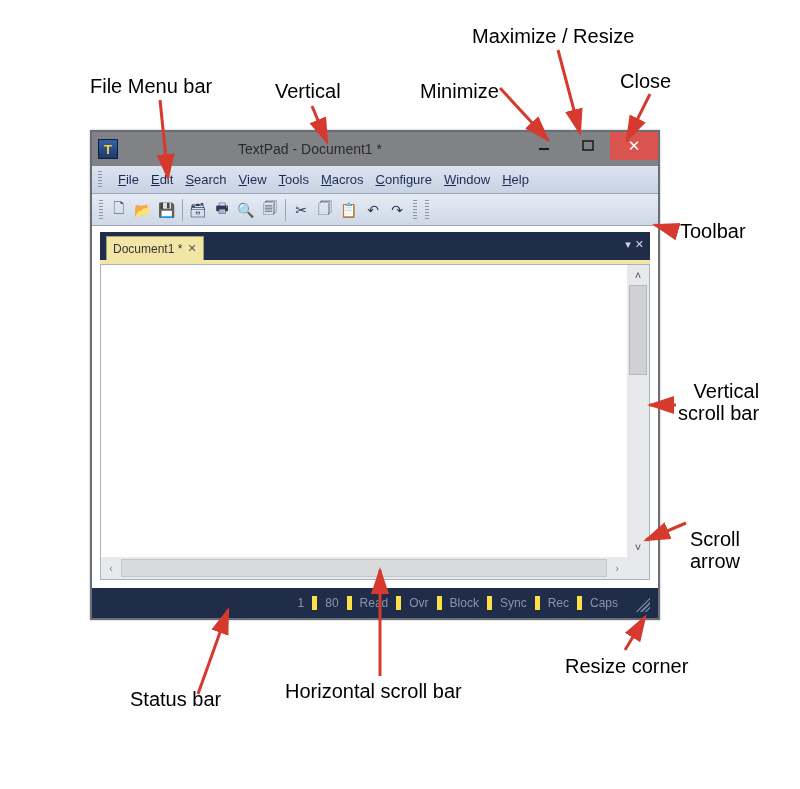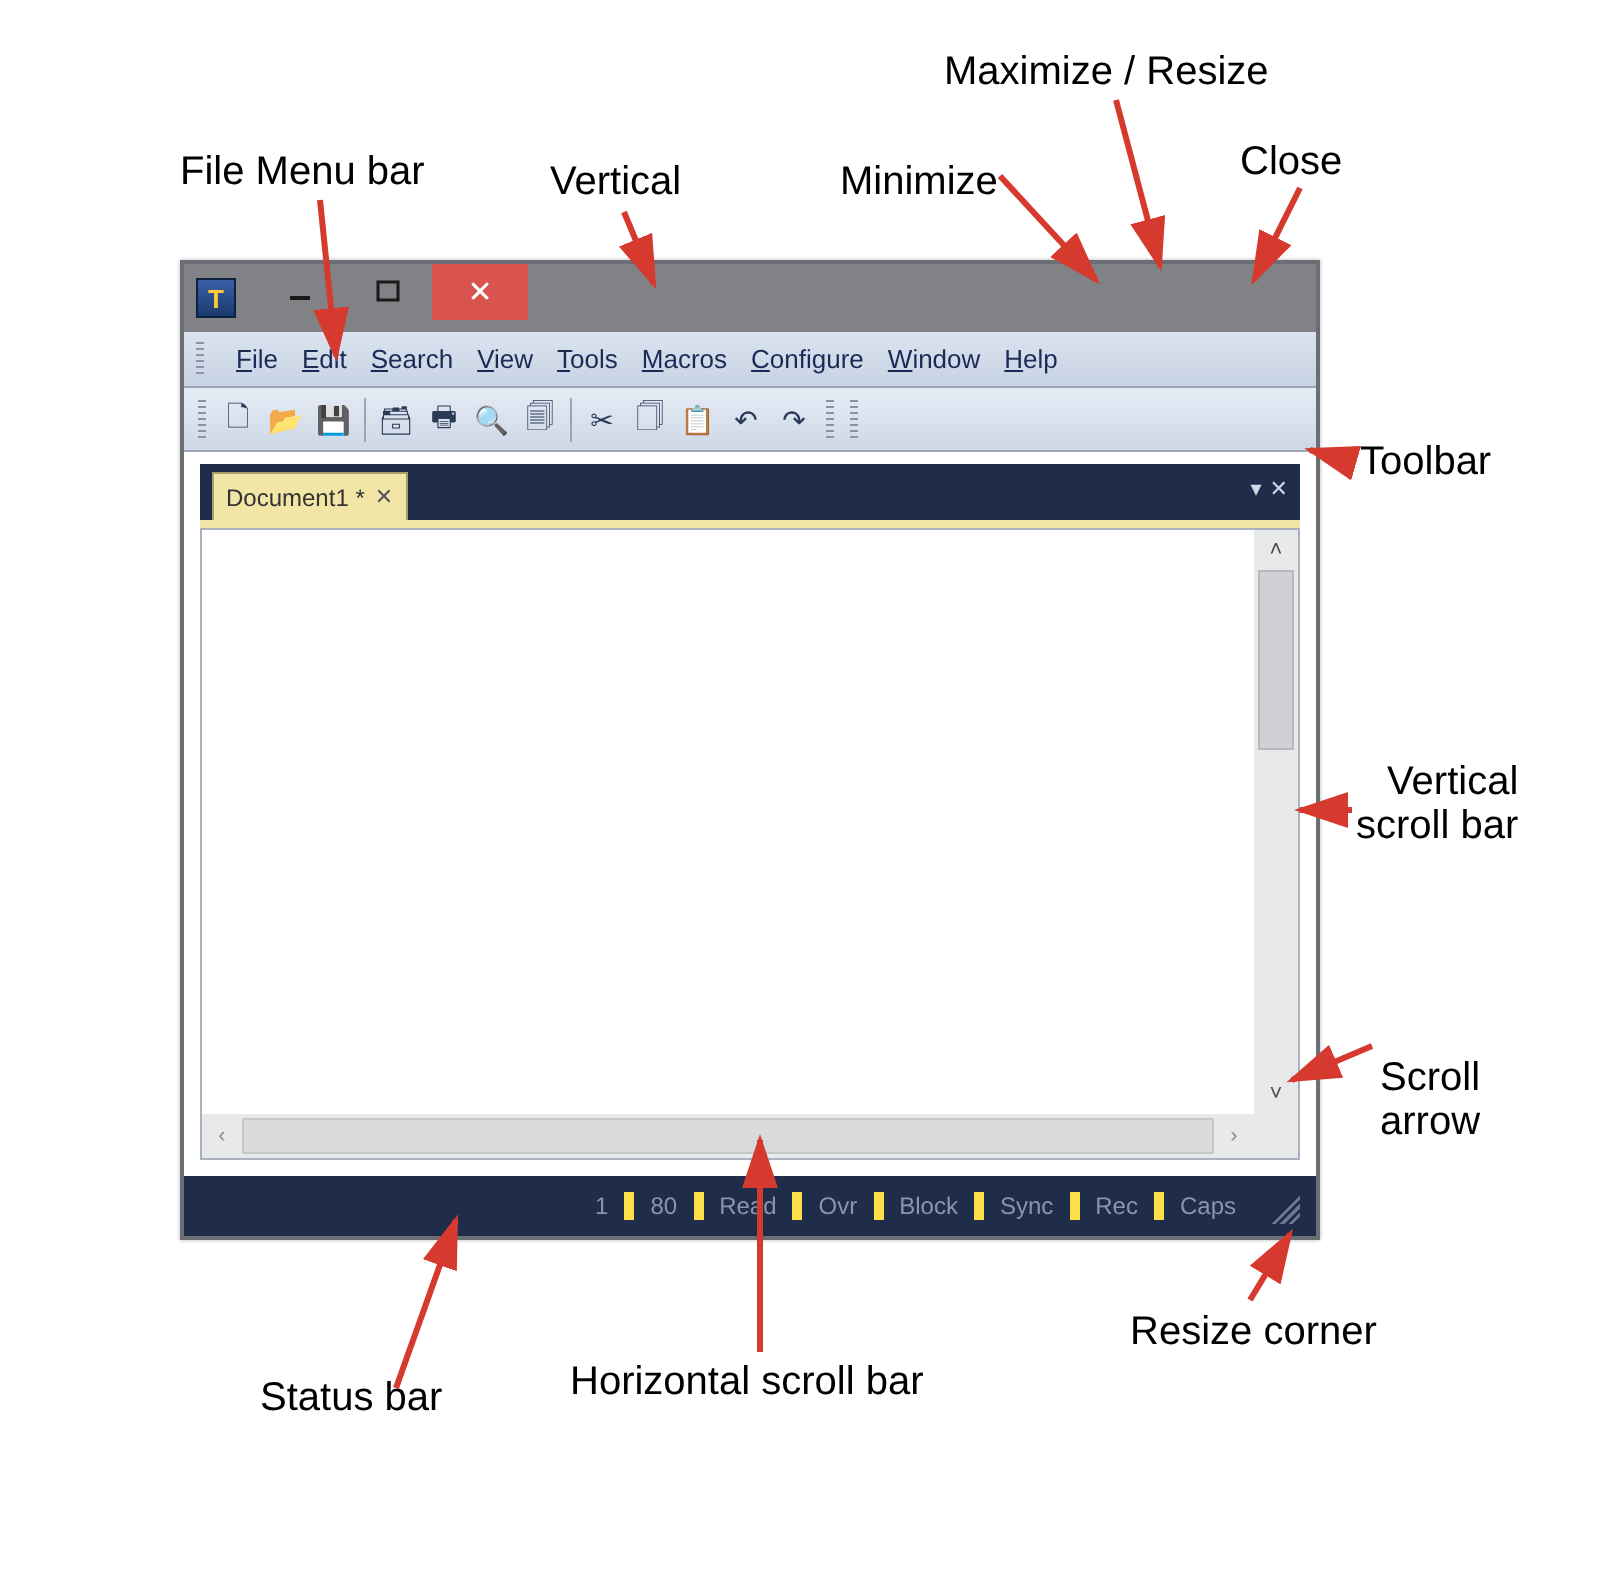--- a/index.html
+++ b/index.html
@@ -237,20 +237,21 @@
 <div class="anno" style="left:690px; top:528px">Scroll
 arrow</div>
 <div class="anno" style="left:565px; top:655px">Resize corner</div>
 <div class="anno" style="left:285px; top:680px">Horizontal scroll bar</div>
 <div class="anno" style="left:130px; top:688px">Status bar</div>
 
 <div class="window">
 
   <div class="titlebar">
     <div class="app-icon">T</div>
+    <div class="title-text">TextPad - Document1 *</div>
     <div class="winbtns">
       <div class="winbtn min">
         <svg width="12" height="12">
             <line x1="1" y1="10" x2="11" y2="10" stroke="#1a1a1a" stroke-width="2"></line>
           </svg>
       </div>
       <div class="winbtn max">
         <svg width="12" height="12">
             <rect x="1" y="2" width="10" height="9" fill="none" stroke="#1a1a1a" stroke-width="1.5"></rect>
           </svg>

